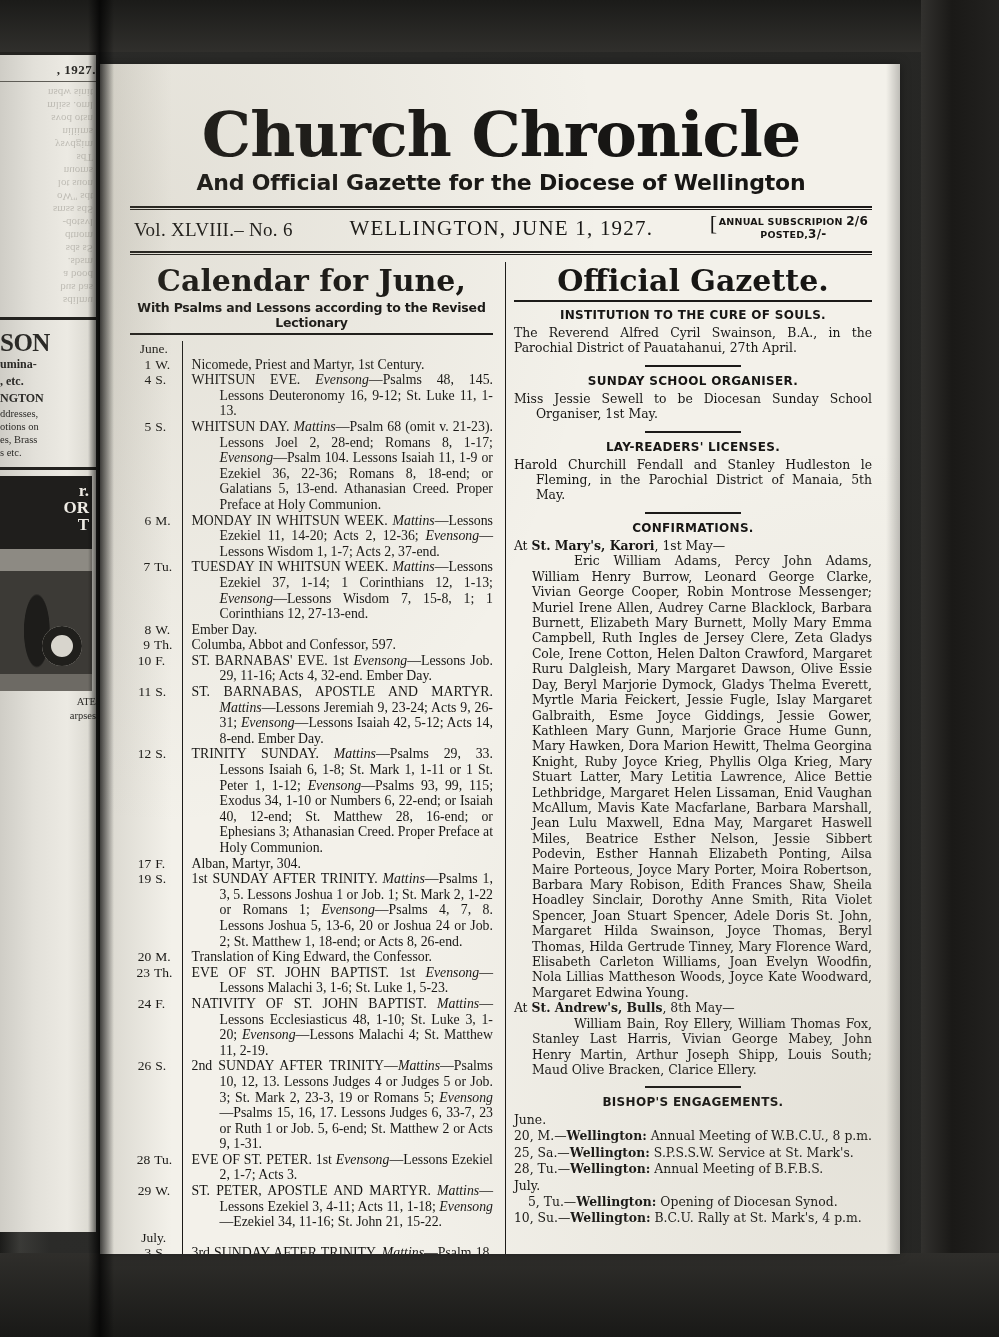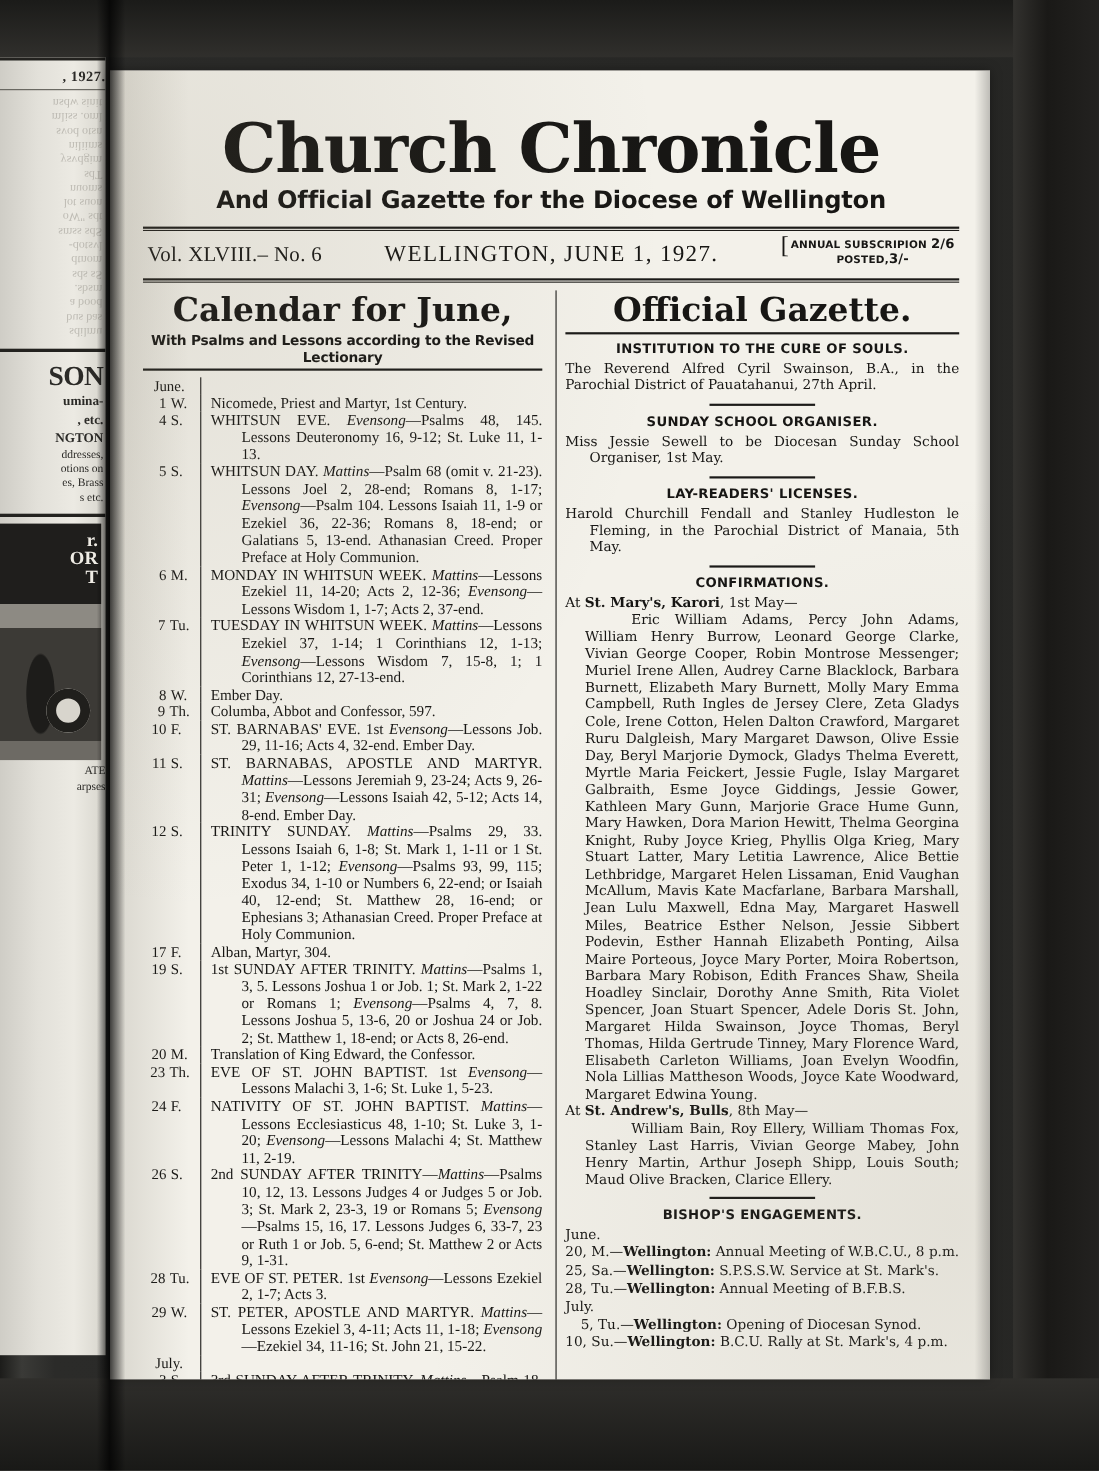--- a/index.html
+++ b/index.html
@@ -33,21 +33,21 @@
   .fp-year{
     font-weight:bold; font-size:13px; letter-spacing:.5px;
     padding:3px 0 3px 2px; text-align:right;
   }
   .fp-ghost{
     font-size:11px; line-height:13px; color:#9b9890;
     text-align:right; padding:4px 3px 0 0;
     transform:scaleY(-1); opacity:.55; filter:blur(.3px);
     white-space:pre-line;
   }
-  .fp-ad{ padding:6px 2px 0 0; text-align:right;margin-left:28px; }
+  .fp-ad{ padding:6px 2px 0 0; text-align:left; }
   .fp-ad-big{ font-weight:bold; font-size:25px; letter-spacing:-.5px; line-height:26px; }
   .fp-ad-line{ font-weight:bold; font-size:12px; line-height:17px; }
   .fp-ad-sml{ font-size:10.5px; line-height:13px; }
   .fp-photo{
     margin:6px 0 0 0; height:215px; width:92px;
     background:
       radial-gradient(ellipse at 40% 72%, #1d1c1a 0 16%, transparent 17%),
       linear-gradient(180deg,#1f1e1c 0 34%, #8d8a83 34% 44%, #3c3a36 44% 92%, #6d6a64 92% 100%);
     position:relative; overflow:hidden;
   }

